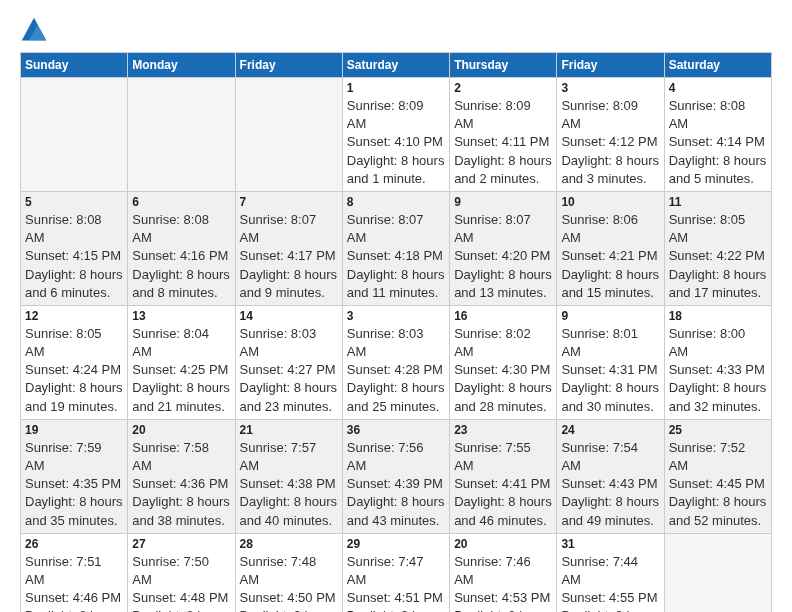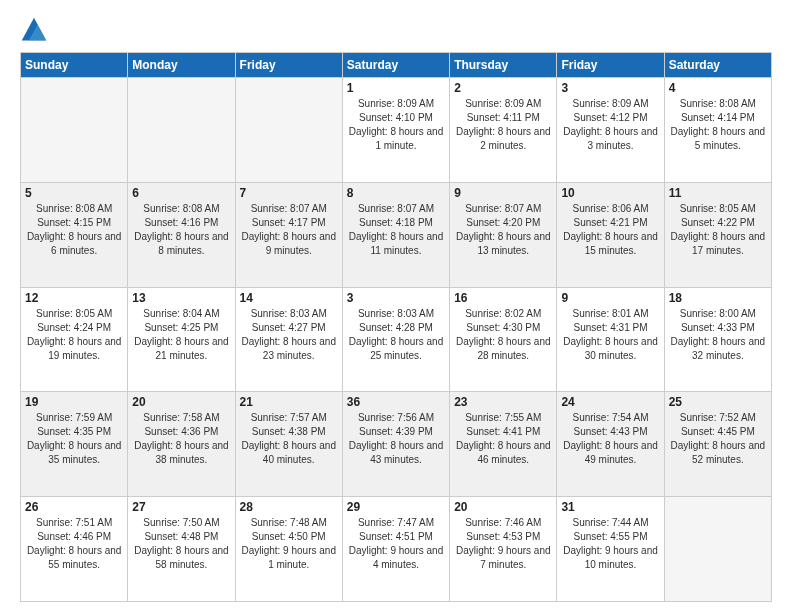--- a/index.html
+++ b/index.html
@@ -80,24 +80,23 @@
       background: #f5f5f5;
     }
     .day-number {
       font-size: 12px;
       font-weight: bold;
       color: #222;
       display: block;
       margin-bottom: 2px;
     }
     .day-info {
-      font-size: 10px;
+      font-size: 13px;
       color: #333;
       line-height: 1.4;
-      text-align: center;
     }
     .row-alt td {
       background: #f0f0f0;
     }
   </style>
 </head>
 <body>
 
 <div class="page">
   <div class="header">

